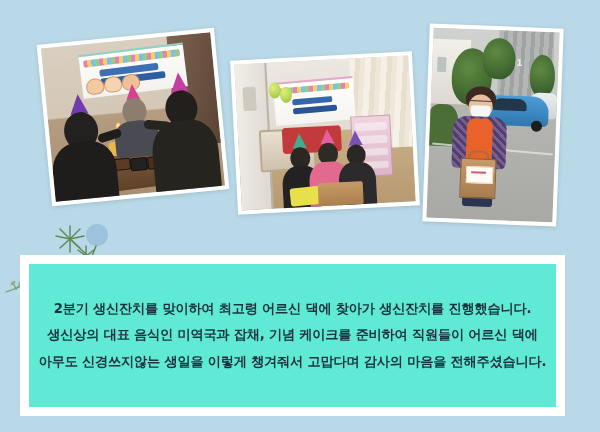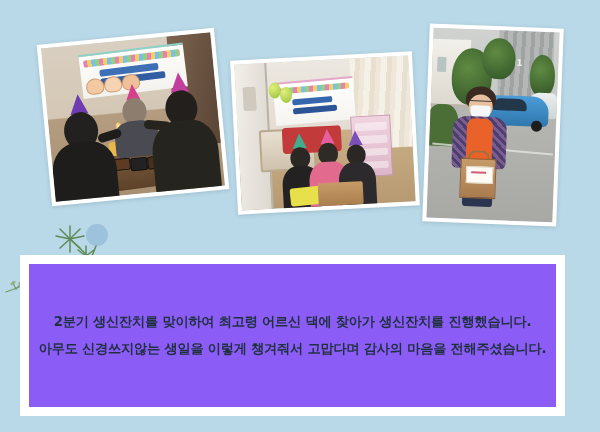--- a/index.html
+++ b/index.html
@@ -359,21 +359,21 @@
   .frame {
     position: absolute;
     left: 20px; top: 255px;
     width: 545px; height: 161px;
     background: #ffffff;
     box-sizing: border-box;
     padding: 9px;
   }
   .frame-inner {
     width: 100%; height: 100%;
-    background: #8b5cf6;
+    background: #5eead4;
     box-sizing: border-box;
     display: flex;
     align-items: center;
     justify-content: center;
   }
   .body-copy {
     margin: 0;
     padding: 0 14px;
     width: 100%;
     text-align: center;
@@ -573,18 +573,19 @@
         <ellipse cx="30" cy="8" rx="3" ry="1.6" transform="rotate(-35 30 8)"></ellipse>
         <ellipse cx="38" cy="9" rx="3" ry="1.6" transform="rotate(30 38 9)"></ellipse>
       </g>
     </svg>
   </div>
 
   <div class="frame">
     <div class="frame-inner">
       <p class="body-copy">
         <span class="ln">2분기 생신잔치를 맞이하여 최고령 어르신 댁에 찾아가 생신잔치를 진행했습니다.</span>
+        <span class="ln">생신상의 대표 음식인 미역국과 잡채, 기념 케이크를 준비하여 직원들이 어르신 댁에</span>
         <span class="ln">아무도 신경쓰지않는 생일을 이렇게 챙겨줘서 고맙다며 감사의 마음을 전해주셨습니다.</span>
       </p>
     </div>
   </div>
 
 </div>
 
 </body></html>

